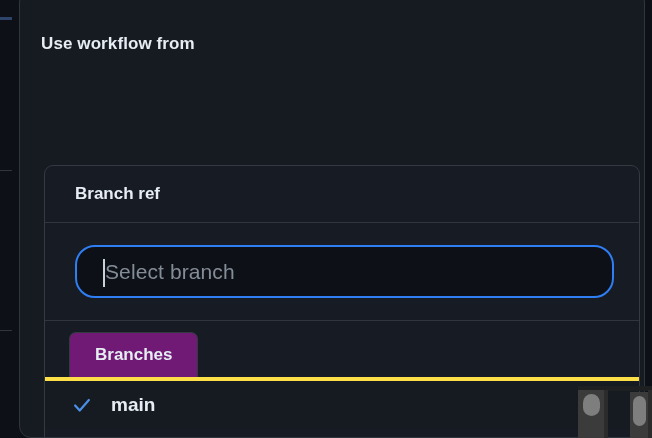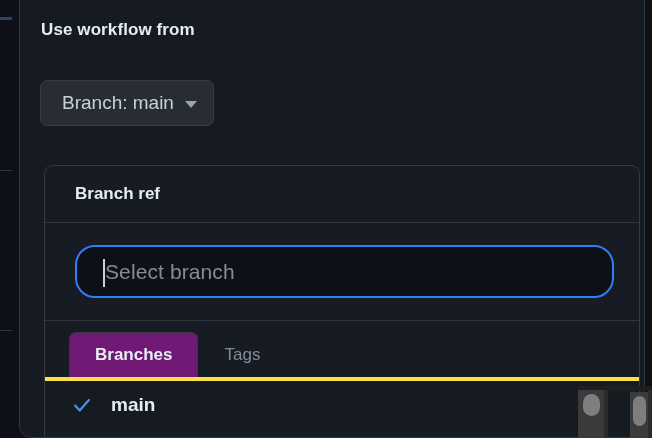--- a/index.html
+++ b/index.html
@@ -67,21 +67,21 @@
     position: absolute;
     left: 0;
     top: 10px;
     right: 0;
     bottom: 0;
   }
 
   .field-label {
     position: absolute;
     left: 21px;
-    top: 19px;
+    top: 33px;
     font-size: 17px;
     font-weight: bold;
     color: #e6edf3;
     letter-spacing: 0.1px;
   }
 
   
   .branch-button {
     position: absolute;
     left: 20px;
@@ -297,41 +297,36 @@
     <div class="page-left-accentline"></div>
     <div class="page-left-divider d1"></div>
     <div class="page-left-divider d2"></div>
   </div>
 
   <div class="dialog">
     <div class="dialog-body">
 
       <div class="field-label">Use workflow from</div>
 
-      <div class="branch-button">
-        <span class="branch-button-label">Branch: main</span>
-        <span class="caret"></span>
-      </div>
 
       <div class="ref-panel">
 
         <div class="ref-panel-header">
           <span class="ref-panel-title">Branch ref</span>
         </div>
 
         <div class="ref-panel-search">
           <div class="search-box">
             <span class="search-caret"></span>
             <span class="search-placeholder">Select branch</span>
           </div>
         </div>
 
         <div class="tabs">
           <div class="tab active">Branches</div>
-          <div class="tab">Tags</div>
         </div>
 
         <div class="ref-list">
           <div class="ref-item">
             <svg class="check-icon" viewBox="0 0 24 24">
               <path d="M4.5 12.5 L9.5 18 L19.5 6.5" fill="none" stroke="#4a8fe8" stroke-width="2.4" stroke-linecap="round" stroke-linejoin="round"></path>
             </svg>
             <span class="ref-item-label">main</span>
           </div>
         </div>

